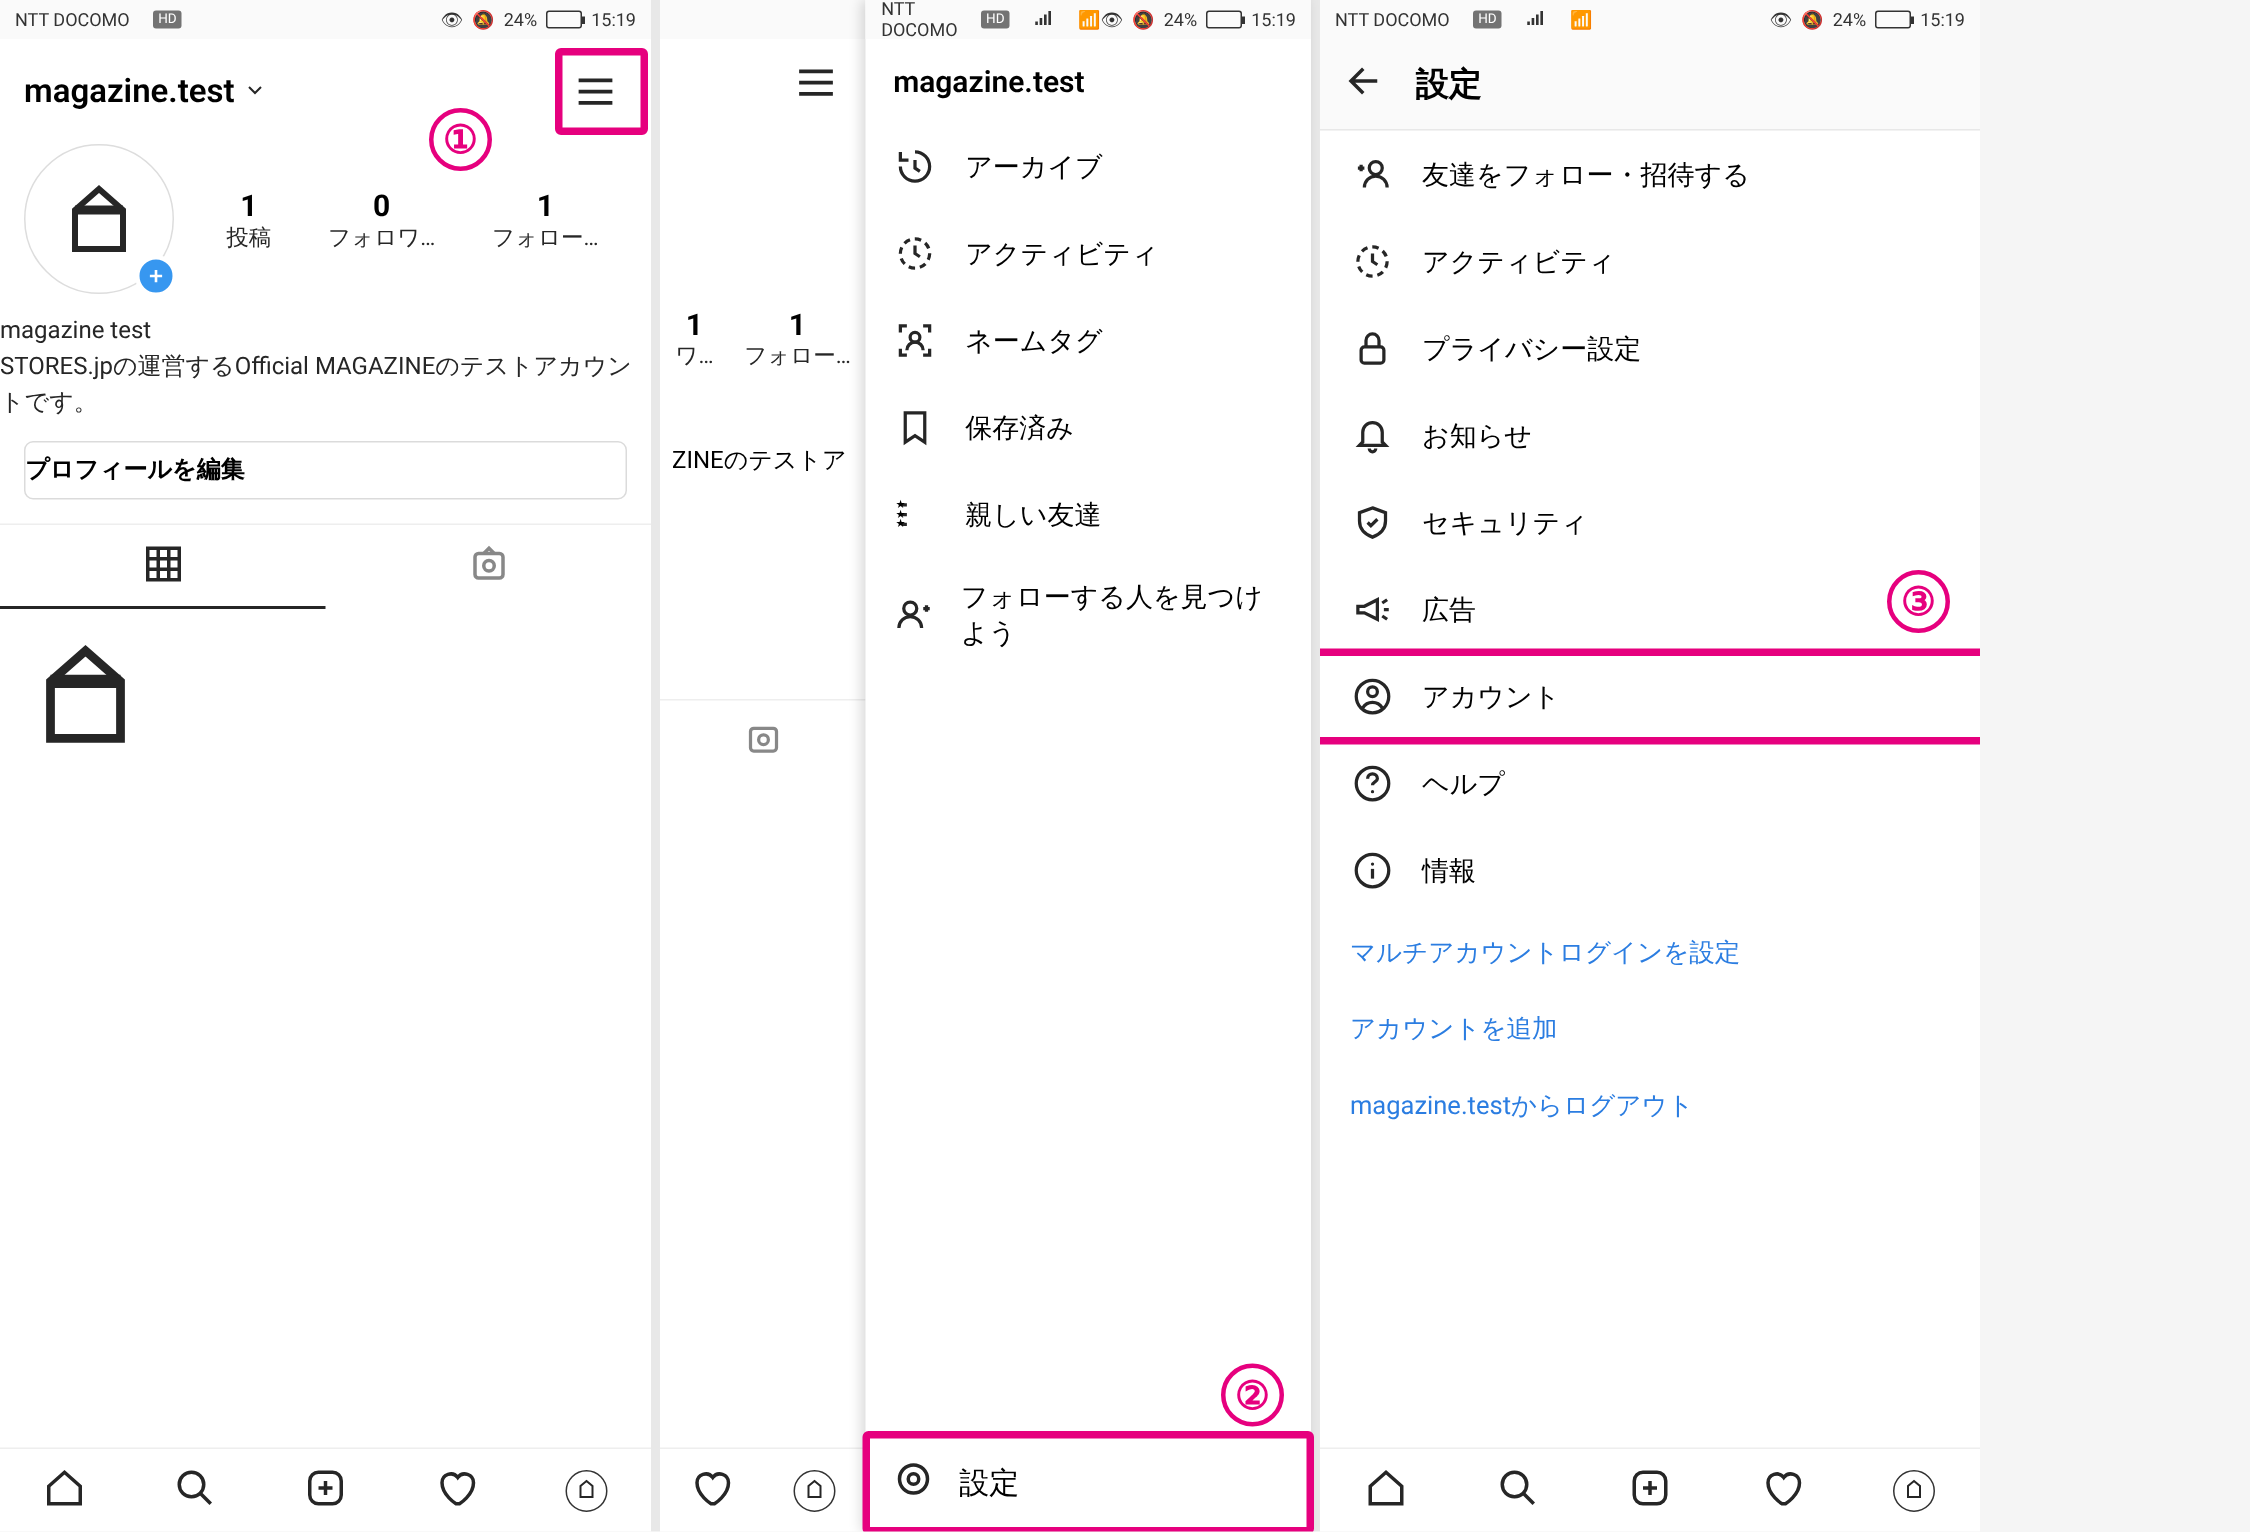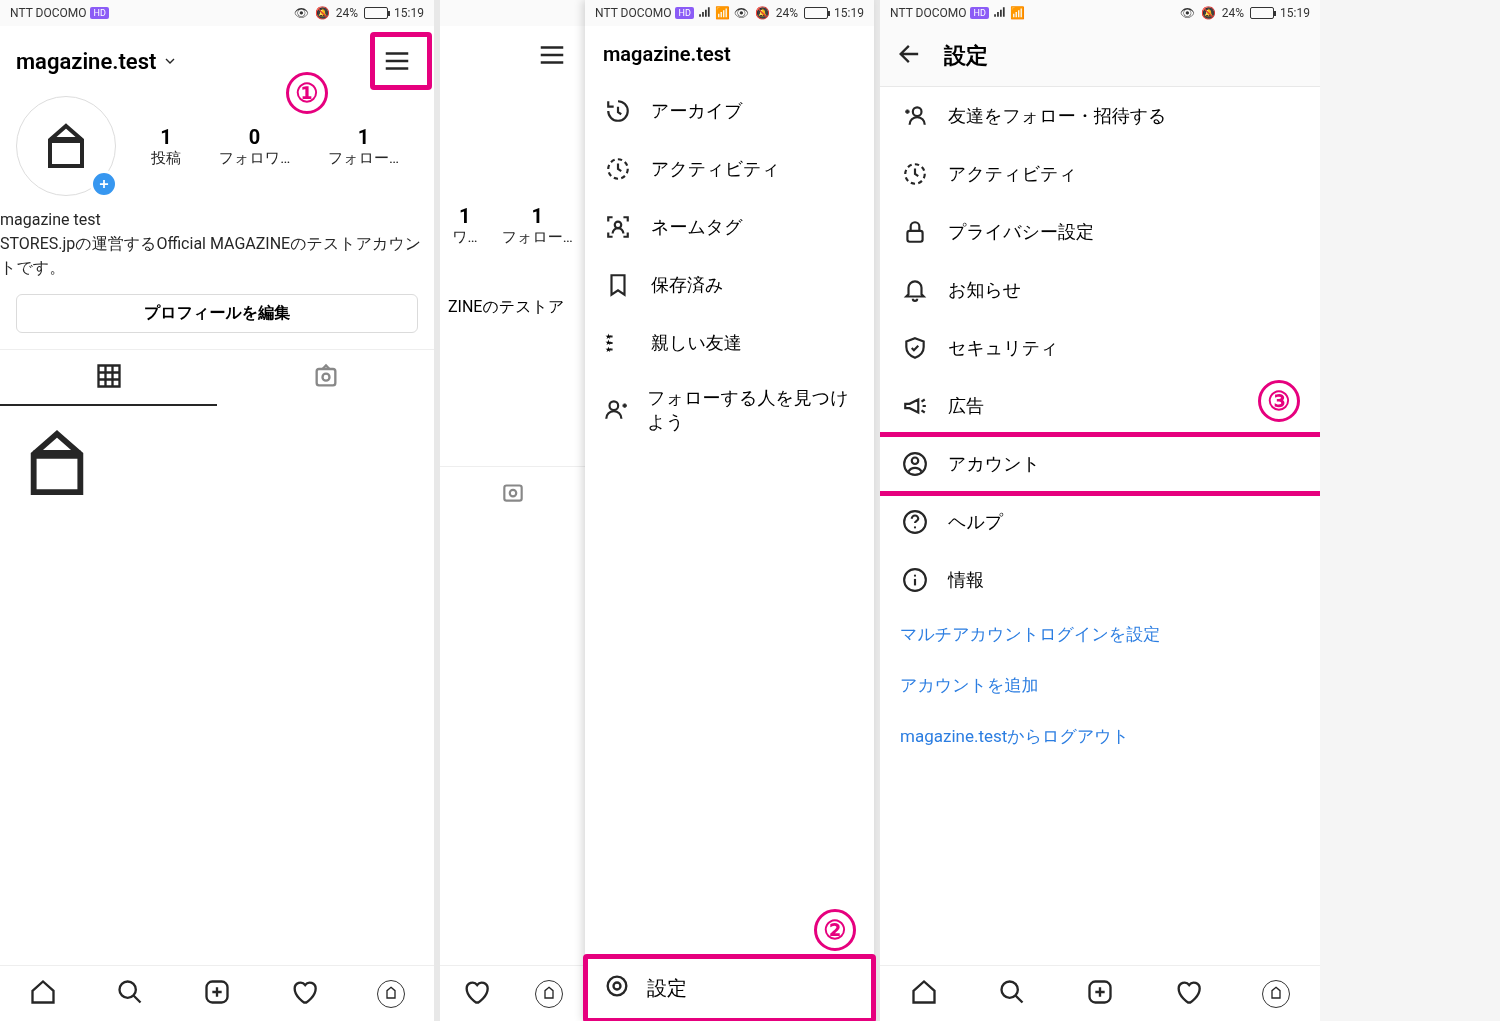--- a/index.html
+++ b/index.html
@@ -25,23 +25,23 @@
     .status-bar {
       height: 26px;
       display: flex;
       align-items: center;
       justify-content: space-between;
       padding: 0 10px;
       font-size: 12px;
       color: #333;
       background: #fafafa;
     }
-    .status-left { display: flex; align-items: center; gap: 4px; }
+    .status-left { display: flex; align-items: center; gap: 16px; }
     .status-right { display: flex; align-items: center; gap: 6px; }
-    .hd-badge { background:#8b5cf6; color:#fff; font-size:9px; padding:1px 3px; border-radius:2px;text-align:center; }
+    .hd-badge { background:#737373; color:#fff; font-size:9px; padding:1px 3px; border-radius:2px;text-align:center; }
     .battery { width: 24px; height: 12px; border: 1px solid #333; border-radius: 2px; position: relative; }
     .battery::after { content:""; position:absolute; right:-3px; top:3px; width:2px; height:5px; background:#333; }
     .battery-fill { width:24%; height:100%; background:#333; }
 
     
     .profile-header {
       display: flex;
       align-items: center;
       justify-content: space-between;
       padding: 14px 16px;
@@ -66,21 +66,21 @@
     .add-badge svg { width: 14px; height:14px; }
     .stats { flex:1; display:flex; justify-content:space-around; }
     .stat { text-align:center; }
     .stat-num { font-weight:700; font-size:20px; }
     .stat-label { font-size:15px; color:#262626; white-space: nowrap; overflow:hidden; text-overflow:ellipsis; max-width:86px; }
 
     .bio { padding: 0 0 14px; font-size:16px; color:#262626; line-height:1.5; }
     .bio-name { font-weight:400; }
 
     .edit-profile-btn {
-      margin: 0 16px 16px; padding: 8px 0; text-align:center;
+      margin: 0 16px 16px; padding: 8px 0; 
       border:1px solid #dbdbdb; border-radius:6px; font-weight:600; font-size:16px;
     }
 
     .tabs { display:flex; border-top:1px solid #eee; }
     .tab { flex:1; padding:12px 0; text-align:center; position:relative; }
     .tab.active::after { content:""; position:absolute; bottom:0; left:0; right:0; height:2px; background:#262626; }
     .tab svg { width: 28px; height: 28px; }
 
     .post-grid { display:flex; flex-wrap:wrap; padding:2px; flex:1; }
     .post-thumb { width:33.2%; padding:20px; }

